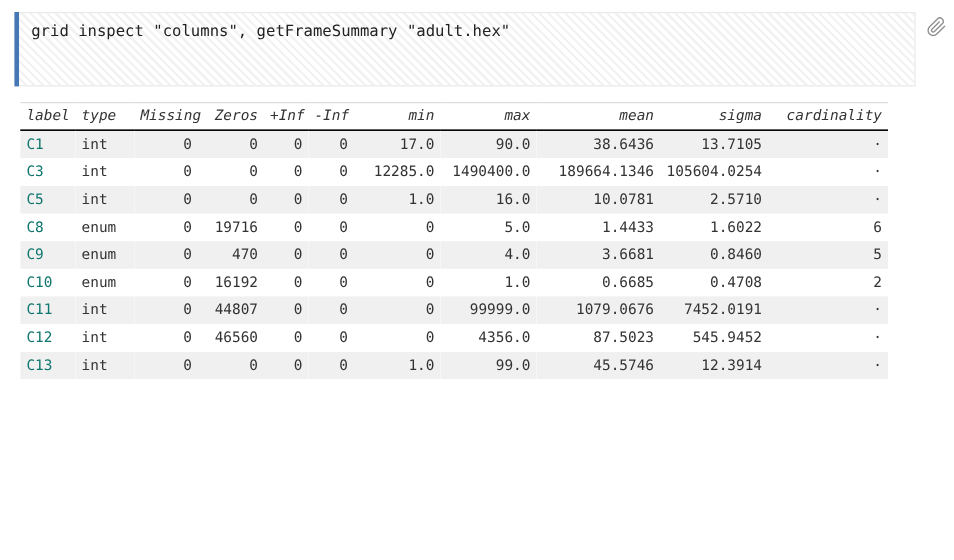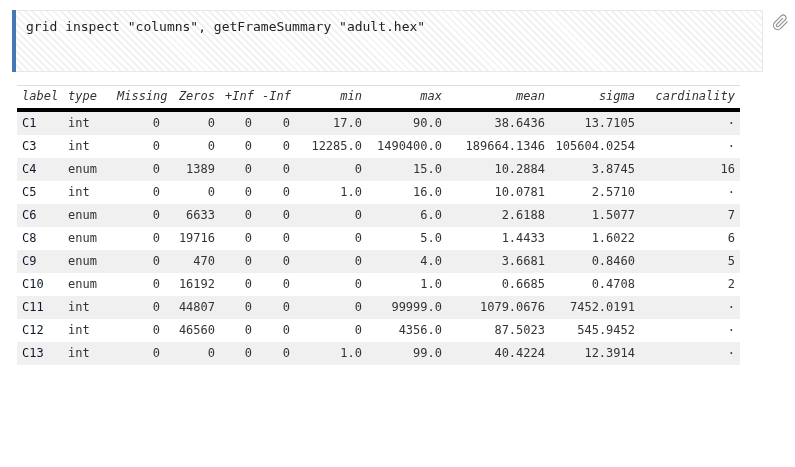--- a/index.html
+++ b/index.html
@@ -76,36 +76,36 @@
   col.c8  { width: 80px; }
   col.c9  { width: 103px; }
   col.c10 { width: 90px; }
   col.c11 { width: 100px; }
   table.summary thead th {
     font-style: italic;
     font-weight: normal;
     text-align: right;
     padding: 3px 5px 4px 5px;
     border-top: 1px solid #dddddd;
-    border-bottom: 4px solid #000000;
+    border-bottom: 1px solid #000000;
     white-space: nowrap;
   }
   table.summary thead th:nth-child(1),
   table.summary thead th:nth-child(2) { text-align: left; }
   table.summary tbody td {
     text-align: right;
     padding: 4px 5px;
     white-space: nowrap;
     overflow: hidden;
   }
   table.summary tbody td:nth-child(1),
   table.summary tbody td:nth-child(2) { text-align: left; }
   table.summary tbody tr:nth-child(odd) { background: #f0f0f0; }
   table.summary tbody td a.col-link {
-    color: #0f172a;
+    color: #0f766e;
     text-decoration: none;
     cursor: pointer;
   }
 </style>
 </head>
 <body>
 
 <div class="cell-row">
   <div class="cell-accent"></div>
   <div class="editor">grid inspect "columns", getFrameSummary "adult.hex"</div>
@@ -168,59 +168,33 @@
         <td>0</td>
         <td>0</td>
         <td>0</td>
         <td>12285.0</td>
         <td>1490400.0</td>
         <td>189664.1346</td>
         <td>105604.0254</td>
         <td>·</td>
       </tr>
       <tr>
-        <td><a class="col-link">C4</a></td>
-        <td>enum</td>
-        <td>0</td>
-        <td>1389</td>
-        <td>0</td>
-        <td>0</td>
-        <td>0</td>
-        <td>15.0</td>
-        <td>10.2884</td>
-        <td>3.8745</td>
-        <td>16</td>
-      </tr>
-      <tr>
         <td><a class="col-link">C5</a></td>
         <td>int</td>
         <td>0</td>
         <td>0</td>
         <td>0</td>
         <td>0</td>
         <td>1.0</td>
         <td>16.0</td>
         <td>10.0781</td>
         <td>2.5710</td>
         <td>·</td>
       </tr>
       <tr>
-        <td><a class="col-link">C6</a></td>
-        <td>enum</td>
-        <td>0</td>
-        <td>6633</td>
-        <td>0</td>
-        <td>0</td>
-        <td>0</td>
-        <td>6.0</td>
-        <td>2.6188</td>
-        <td>1.5077</td>
-        <td>7</td>
-      </tr>
-      <tr>
         <td><a class="col-link">C8</a></td>
         <td>enum</td>
         <td>0</td>
         <td>19716</td>
         <td>0</td>
         <td>0</td>
         <td>0</td>
         <td>5.0</td>
         <td>1.4433</td>
         <td>1.6022</td>
@@ -280,18 +254,18 @@
       </tr>
       <tr>
         <td><a class="col-link">C13</a></td>
         <td>int</td>
         <td>0</td>
         <td>0</td>
         <td>0</td>
         <td>0</td>
         <td>1.0</td>
         <td>99.0</td>
-        <td>40.4224</td>
+        <td>45.5746</td>
         <td>12.3914</td>
         <td>·</td>
       </tr>
     </tbody>
 </table>
 
 </body></html>

